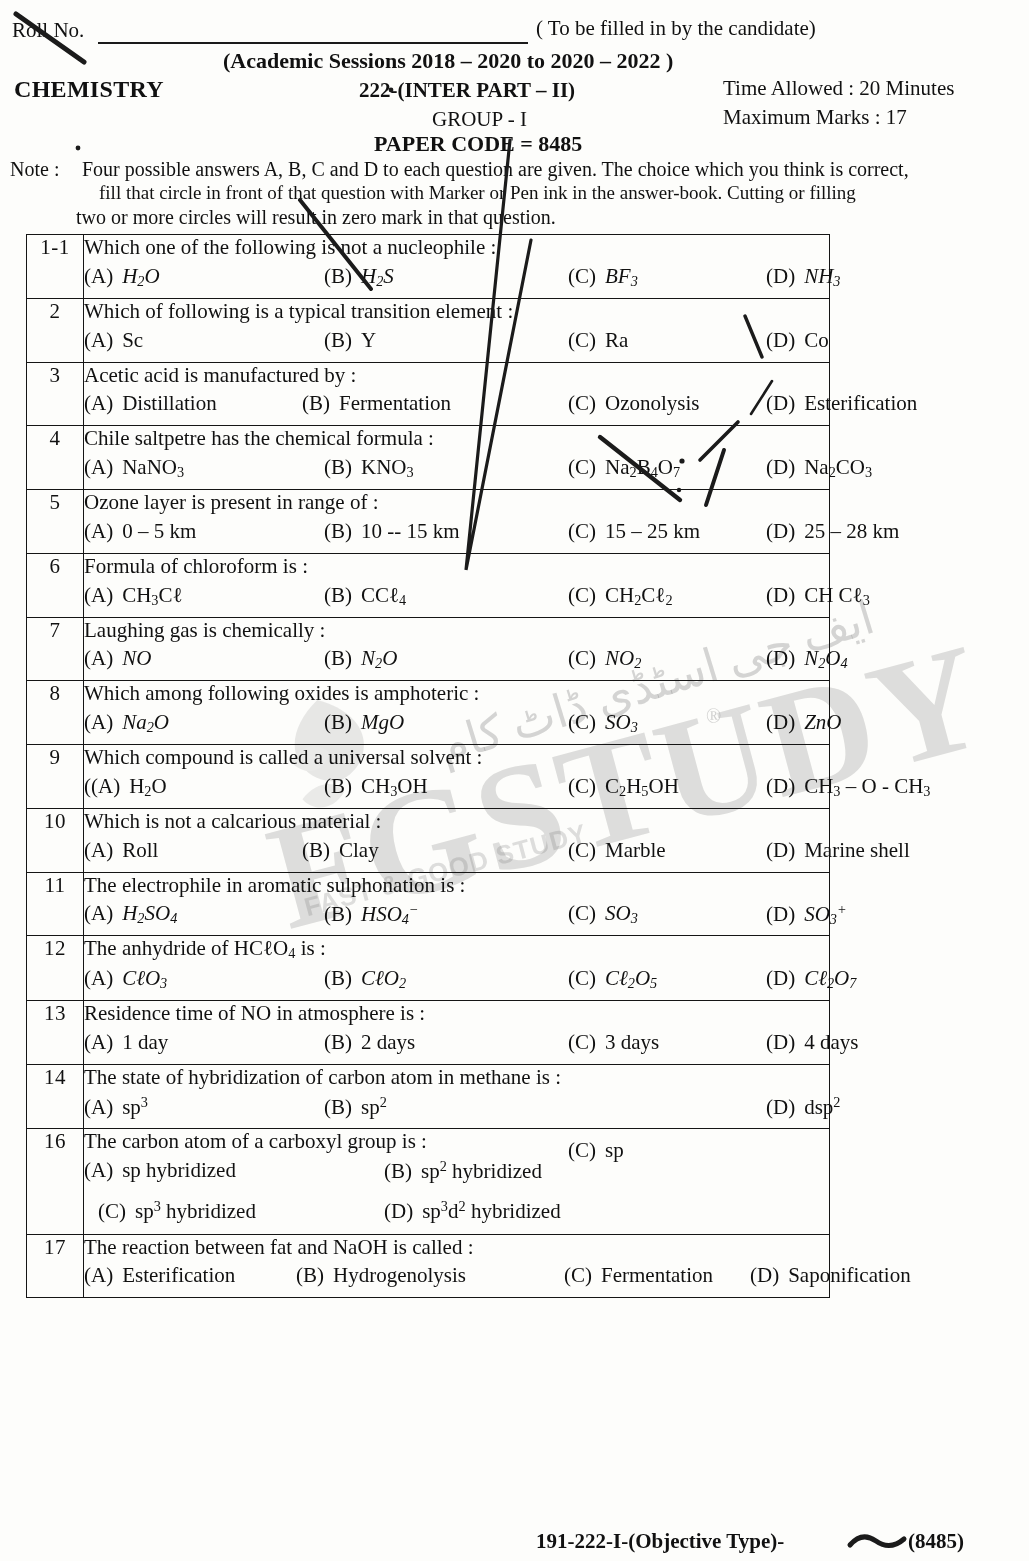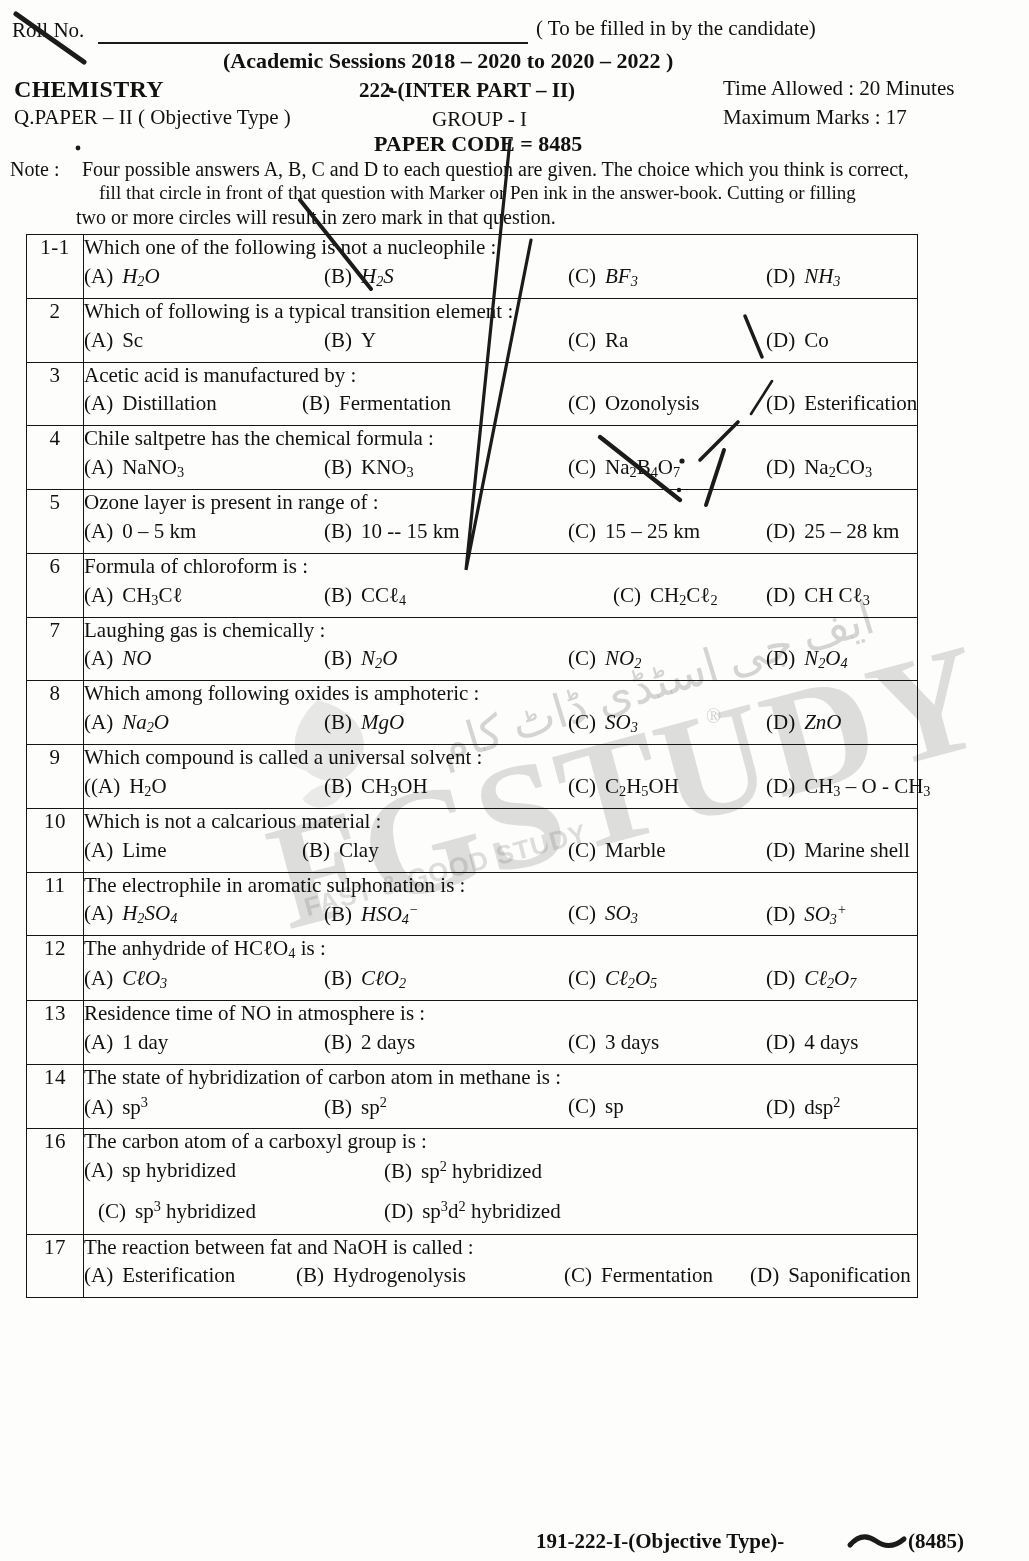--- a/index.html
+++ b/index.html
@@ -150,21 +150,21 @@
   }
   .note-l1 { left: 82px; top: 158px; font-size: 20px; }
   .note-l2 { left: 76px; top: 182px; font-size: 19px; margin-left: 23px; }
   .note-l3 { left: 76px; top: 206px; font-size: 20px; }
 
   
   #qtable {
     position: absolute;
     left: 26px;
     top: 234px;
-    width: 892px;
+    width: 804px;
     border-collapse: collapse;
     z-index: 6;
     background: transparent;
   }
   #qtable td {
     border: 1.6px solid #151515;
     padding: 0;
     vertical-align: top;
     background: transparent;
   }
@@ -231,21 +231,20 @@
     <div class="wm-fg">FGSTUDY</div>
     <div class="wm-sub">FAST &amp; GOOD STUDY</div>
     <div class="wm-reg">®</div>
   </div>
 
   <div class="hdr rollno">Roll No.</div>
   <div class="rollline"></div>
   <div class="hdr tobefilled">( To be filled in by the candidate)</div>
   <div class="hdr sessions">(Academic Sessions 2018 – 2020 to 2020 – 2022 )</div>
   <div class="hdr subject">CHEMISTRY</div>
-  <div class="hdr qpaper">Q.PAPER – II ( Objective Type )</div>
   <div class="hdr interpart">222-(INTER PART – II)</div>
   <div class="hdr group">GROUP  - I</div>
   <div class="hdr papercode">PAPER CODE  =  8485</div>
   <div class="hdr timeallowed">Time Allowed  :  20 Minutes</div>
   <div class="hdr maxmarks">Maximum Marks  :  17</div>
   <div class="hdr note-label">Note  :</div>
   <div class="hdr note-l1">Four possible answers A, B, C and D to each question are given.  The choice which you think is correct,</div>
   <div class="hdr note-l2">fill  that  circle  in front of  that question with Marker  or  Pen ink in the answer-book.   Cutting or filling</div>
   <div class="hdr note-l3">two or more circles will result in  zero mark in that question.</div>
 
@@ -311,21 +310,21 @@
             </div>
           </td>
         </tr>
         <tr>
           <td class="numcell">6</td>
           <td class="bodycell">
             <div class="stem">Formula of chloroform is  :</div>
             <div class="opts">
               <div class="opt" style="left: 0px;"><span class="lbl">(A)</span><span class="val">CH<sub>3</sub>Cℓ</span></div>
               <div class="opt" style="left: 240px;"><span class="lbl">(B)</span><span class="val">CCℓ<sub>4</sub></span></div>
-              <div class="opt" style="left: 484px; margin-left: 45px;"><span class="lbl">(C)</span><span class="val">CH<sub>2</sub>Cℓ<sub>2</sub></span></div>
+              <div class="opt" style="left: 484px;"><span class="lbl">(C)</span><span class="val">CH<sub>2</sub>Cℓ<sub>2</sub></span></div>
               <div class="opt" style="left: 682px;"><span class="lbl">(D)</span><span class="val">CH Cℓ<sub>3</sub></span></div>
             </div>
           </td>
         </tr>
         <tr>
           <td class="numcell">7</td>
           <td class="bodycell">
             <div class="stem">Laughing gas is chemically  :</div>
             <div class="opts">
               <div class="opt ital" style="left: 0px;"><span class="lbl">(A)</span><span class="val">NO</span></div>
@@ -357,21 +356,21 @@
               <div class="opt" style="left: 484px;"><span class="lbl">(C)</span><span class="val">C<sub>2</sub>H<sub>5</sub>OH</span></div>
               <div class="opt" style="left: 682px;"><span class="lbl">(D)</span><span class="val">CH<sub>3</sub> – O - CH<sub>3</sub></span></div>
             </div>
           </td>
         </tr>
         <tr>
           <td class="numcell">10</td>
           <td class="bodycell">
             <div class="stem">Which is not a calcarious material  :</div>
             <div class="opts">
-              <div class="opt" style="left: 0px;"><span class="lbl">(A)</span><span class="val">Lime</span></div>
+              <div class="opt" style="left: 0px;"><span class="lbl">(A)</span><span class="val">Roll</span></div>
               <div class="opt" style="left: 218px;"><span class="lbl">(B)</span><span class="val">Clay</span></div>
               <div class="opt" style="left: 484px;"><span class="lbl">(C)</span><span class="val">Marble</span></div>
               <div class="opt" style="left: 682px;"><span class="lbl">(D)</span><span class="val">Marine shell</span></div>
             </div>
           </td>
         </tr>
         <tr>
           <td class="numcell">11</td>
           <td class="bodycell">
             <div class="stem">The electrophile in aromatic sulphonation is  :</div>
@@ -407,21 +406,21 @@
             </div>
           </td>
         </tr>
         <tr>
           <td class="numcell">14</td>
           <td class="bodycell">
             <div class="stem">The state of hybridization of carbon atom in methane is  :</div>
             <div class="opts">
               <div class="opt" style="left: 0px;"><span class="lbl">(A)</span><span class="val">sp<sup>3</sup></span></div>
               <div class="opt" style="left: 240px;"><span class="lbl">(B)</span><span class="val">sp<sup>2</sup></span></div>
-              <div class="opt" style="left: 484px;"><span class="lbl">(C)</span><span class="val">sp</span></div>
+              <div class="opt" style="left: 484px; margin-top: 44px;"><span class="lbl">(C)</span><span class="val">sp</span></div>
               <div class="opt" style="left: 682px;"><span class="lbl">(D)</span><span class="val">dsp<sup>2</sup></span></div>
             </div>
           </td>
         </tr>
         <tr>
           <td class="numcell">16</td>
           <td class="bodycell">
             <div class="stem">The carbon atom of a carboxyl group is :</div>
             <div class="opts two-line">
               <div class="opt" style="left: 0px;"><span class="lbl">(A)</span><span class="val">sp hybridized</span></div>

